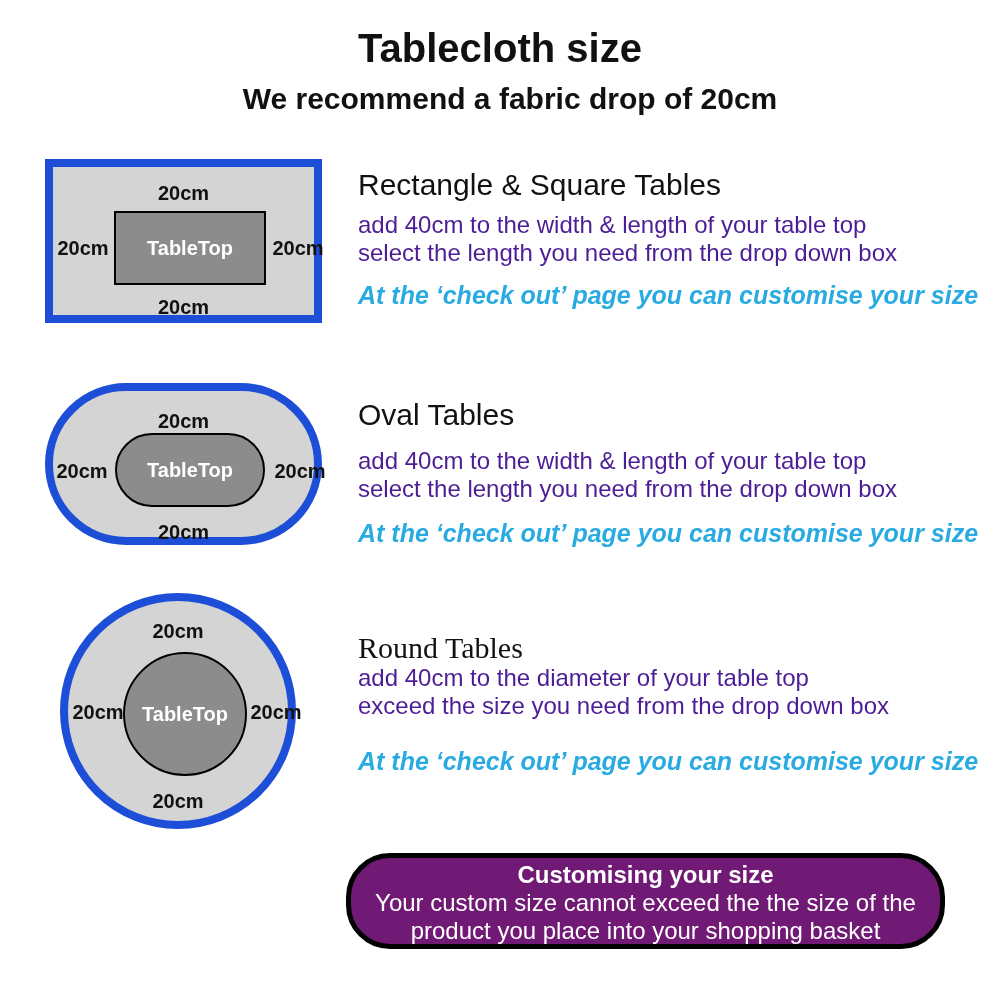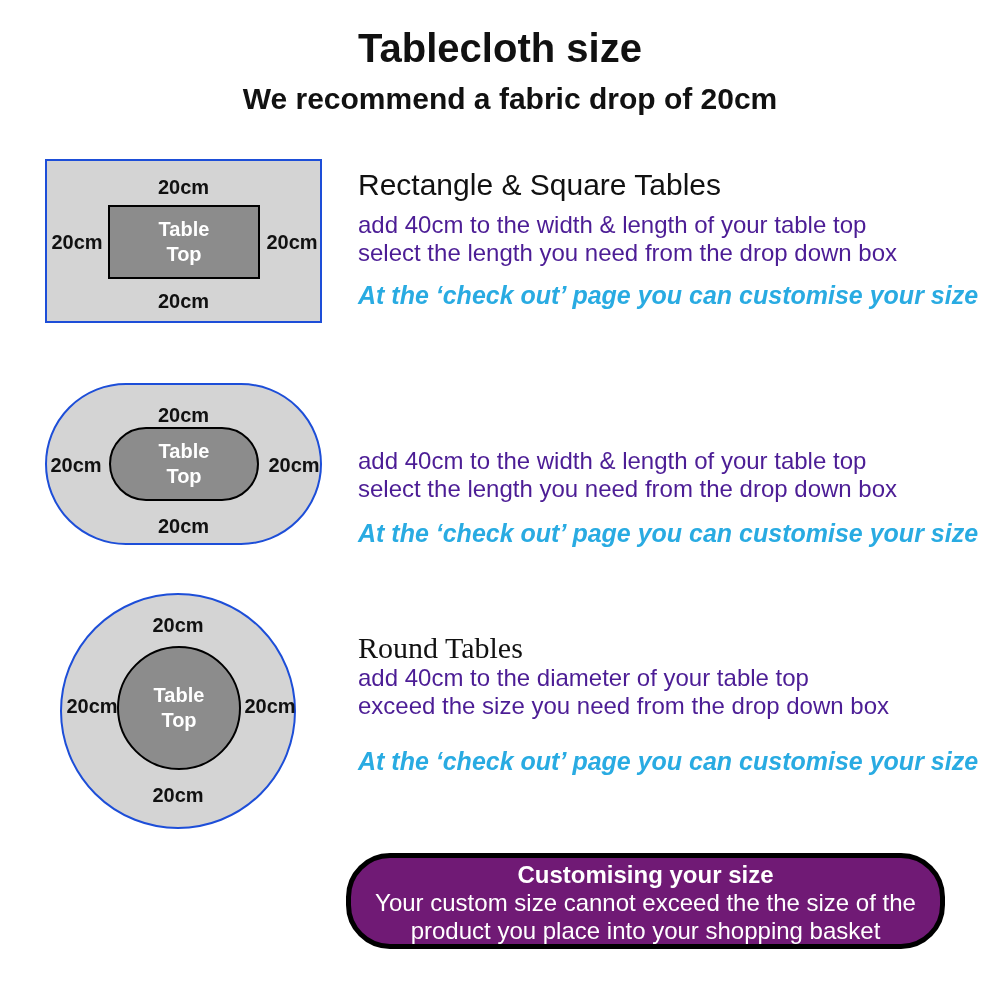--- a/index.html
+++ b/index.html
@@ -22,24 +22,24 @@
   }
   .page-subtitle {
     position: absolute;
     top: 82px; left: 10px; width: 1000px;
     text-align: center;
     font-size: 30px; font-weight: bold; line-height: 34px;
     color: #111111;
   }
 
   
-  .diagram { position: absolute; background: #d4d4d4; border: 2px solid #1d4ed8; }
+  .diagram { position: absolute; background: #d4d4d4; border: 8px solid #1d4ed8; }
   .diagram .inner {
     position: absolute; background: #8c8c8c; border: 2px solid #000;
-    display: flex; flex-direction: column; align-items: center; justify-content: center;
+    display: flex; flex-direction: row; align-items: center; justify-content: center;
     color: #ffffff; font-size: 20px; font-weight: bold; line-height: 25px; text-align: center;
   }
   .size-label {
     position: absolute;
     font-size: 20px; font-weight: bold; color: #111111;
     line-height: 20px; text-align: center;
   }
   .lbl-span { left: 0; width: 100%; }
 
   .rect-diagram  { left: 45px; top: 159px; width: 277px; height: 164px; }
@@ -122,20 +122,21 @@
     <div class="size-label lbl-span lbl-top">20cm</div>
     <div class="size-label lbl-left">20cm</div>
     <div class="inner">
       <span>Table</span>
       <span>Top</span>
     </div>
     <div class="size-label lbl-right">20cm</div>
     <div class="size-label lbl-span lbl-bottom">20cm</div>
   </div>
 
+  <div class="sec-h s2-h">Oval Tables</div>
   <div class="sec-body s2-b">
     <span>add 40cm to the width &amp; length of your table top</span>
     <span>select the length you need from the drop down box</span>
   </div>
   <div class="sec-note s2-n">At the ‘check out’ page you can customise your size</div>
 
   <div class="diagram round-diagram">
     <div class="size-label lbl-span lbl-top">20cm</div>
     <div class="size-label lbl-left">20cm</div>
     <div class="inner">

